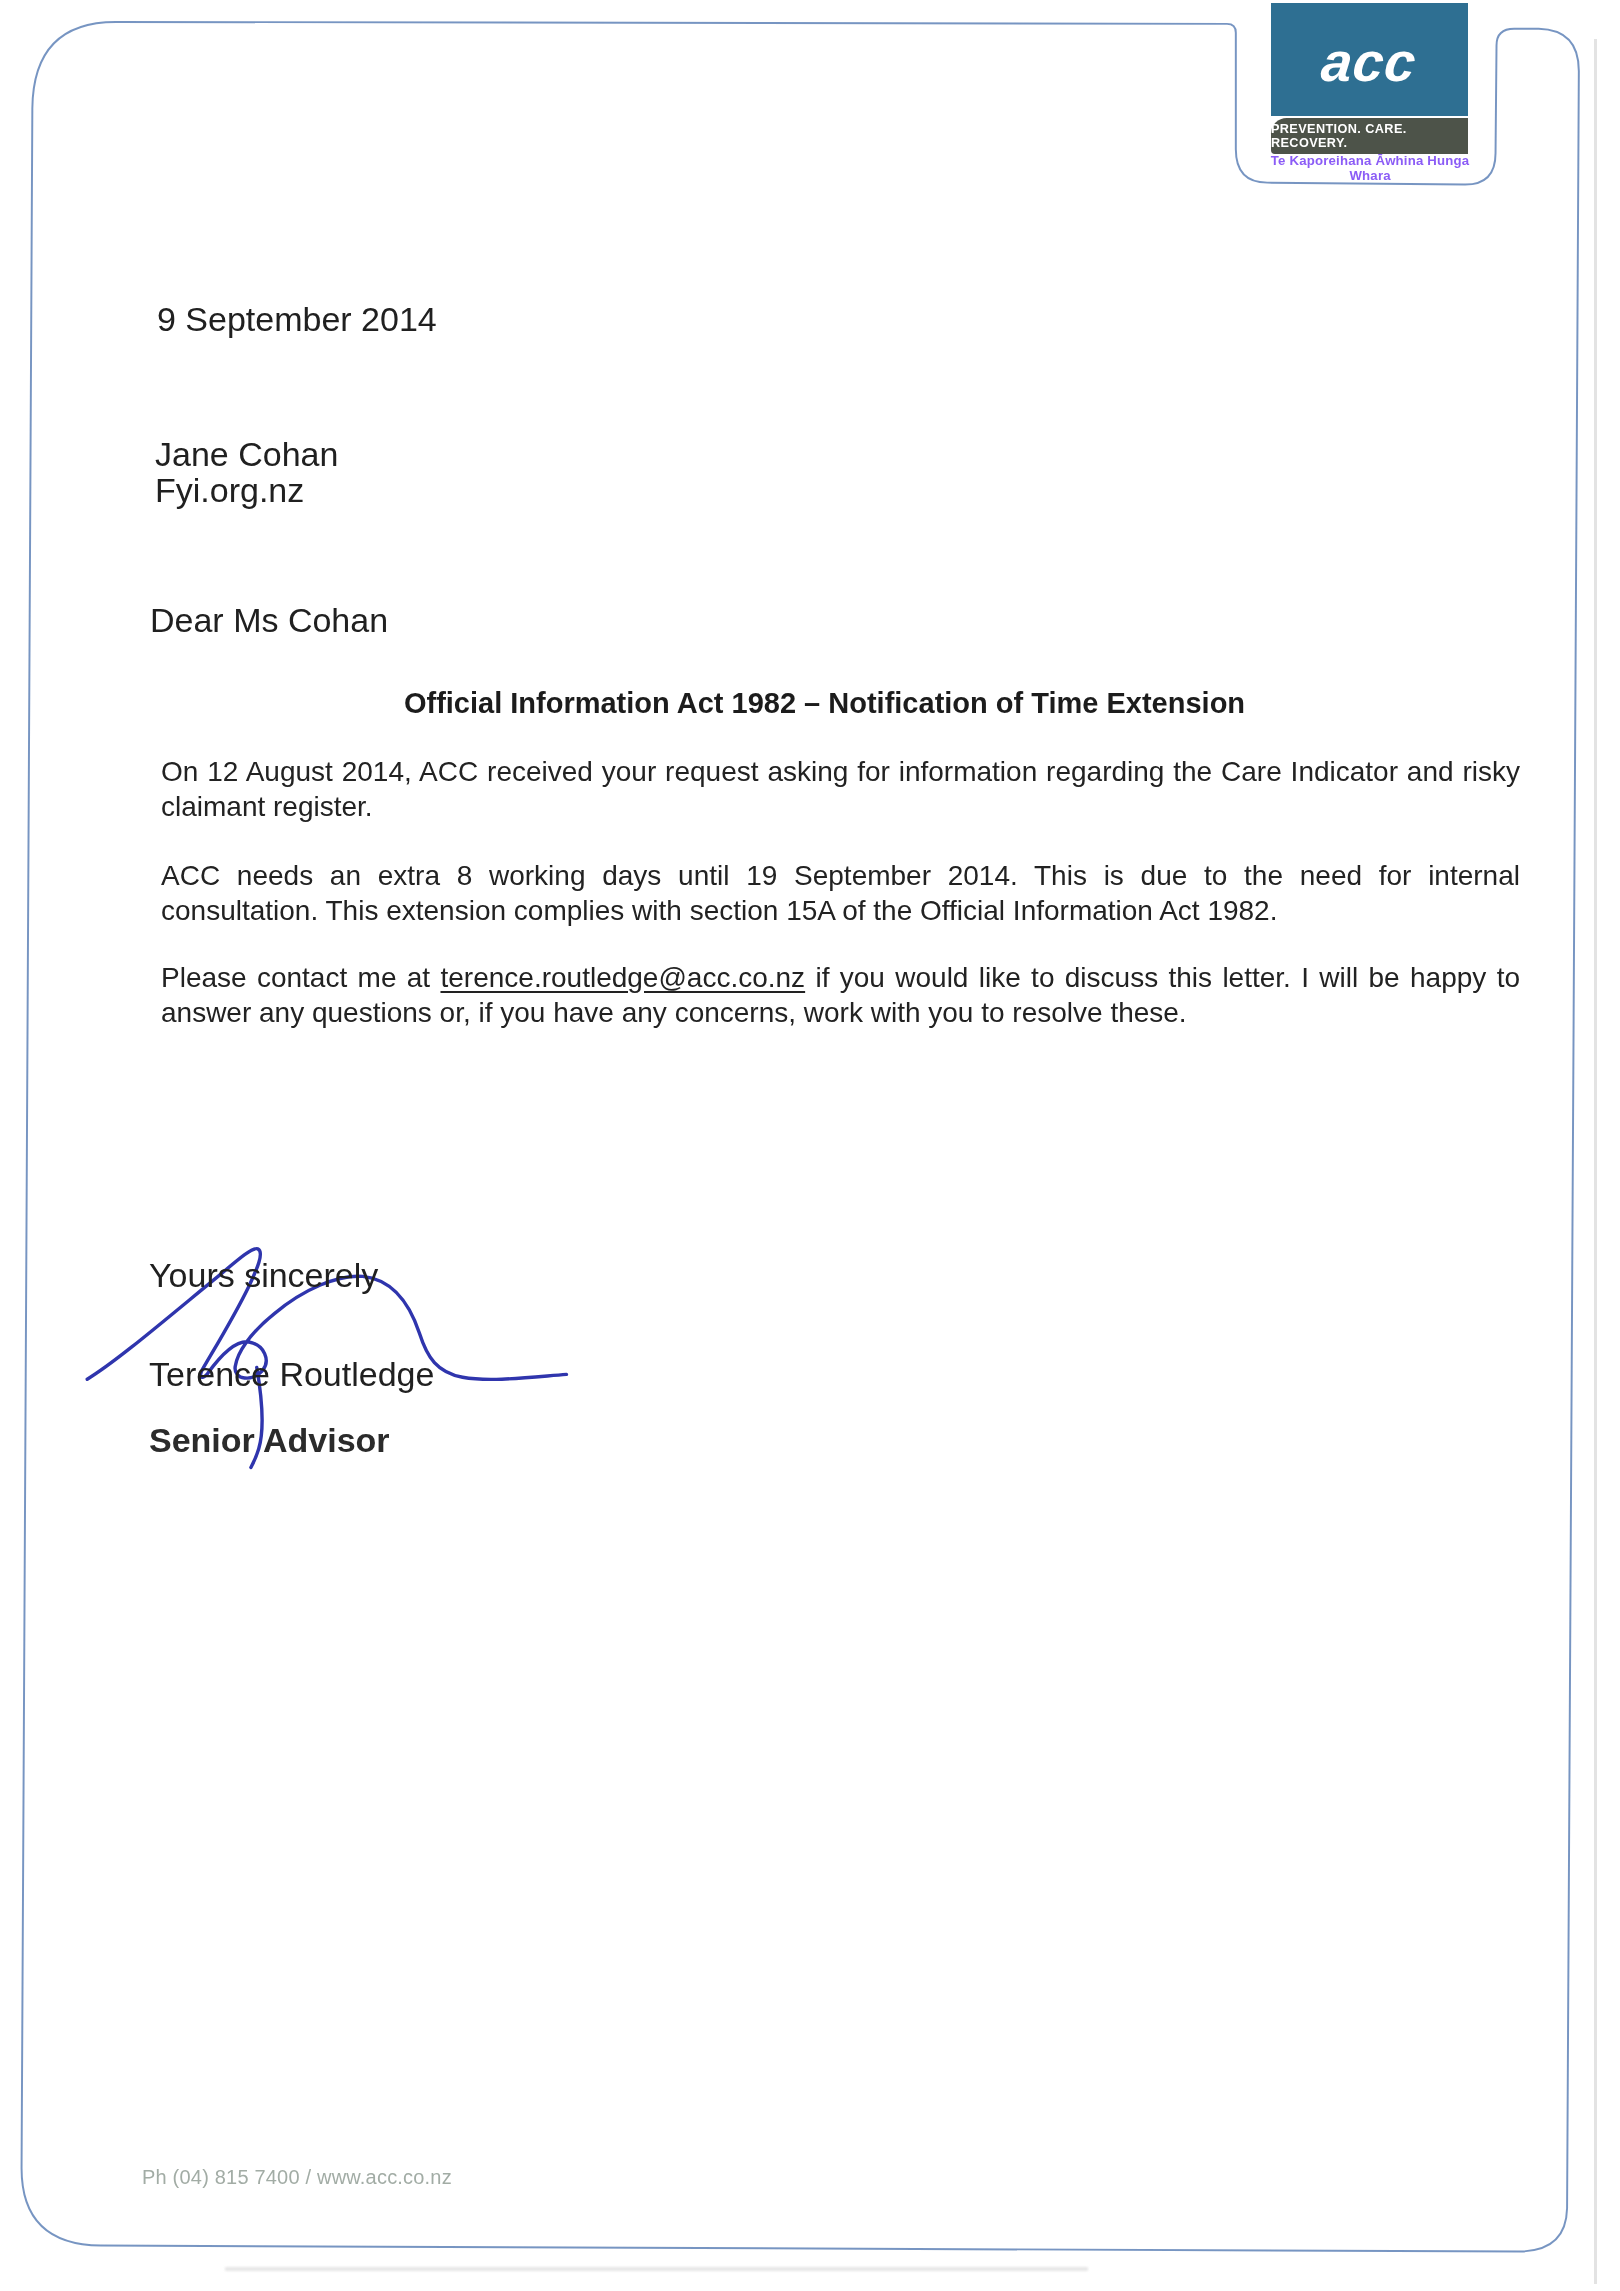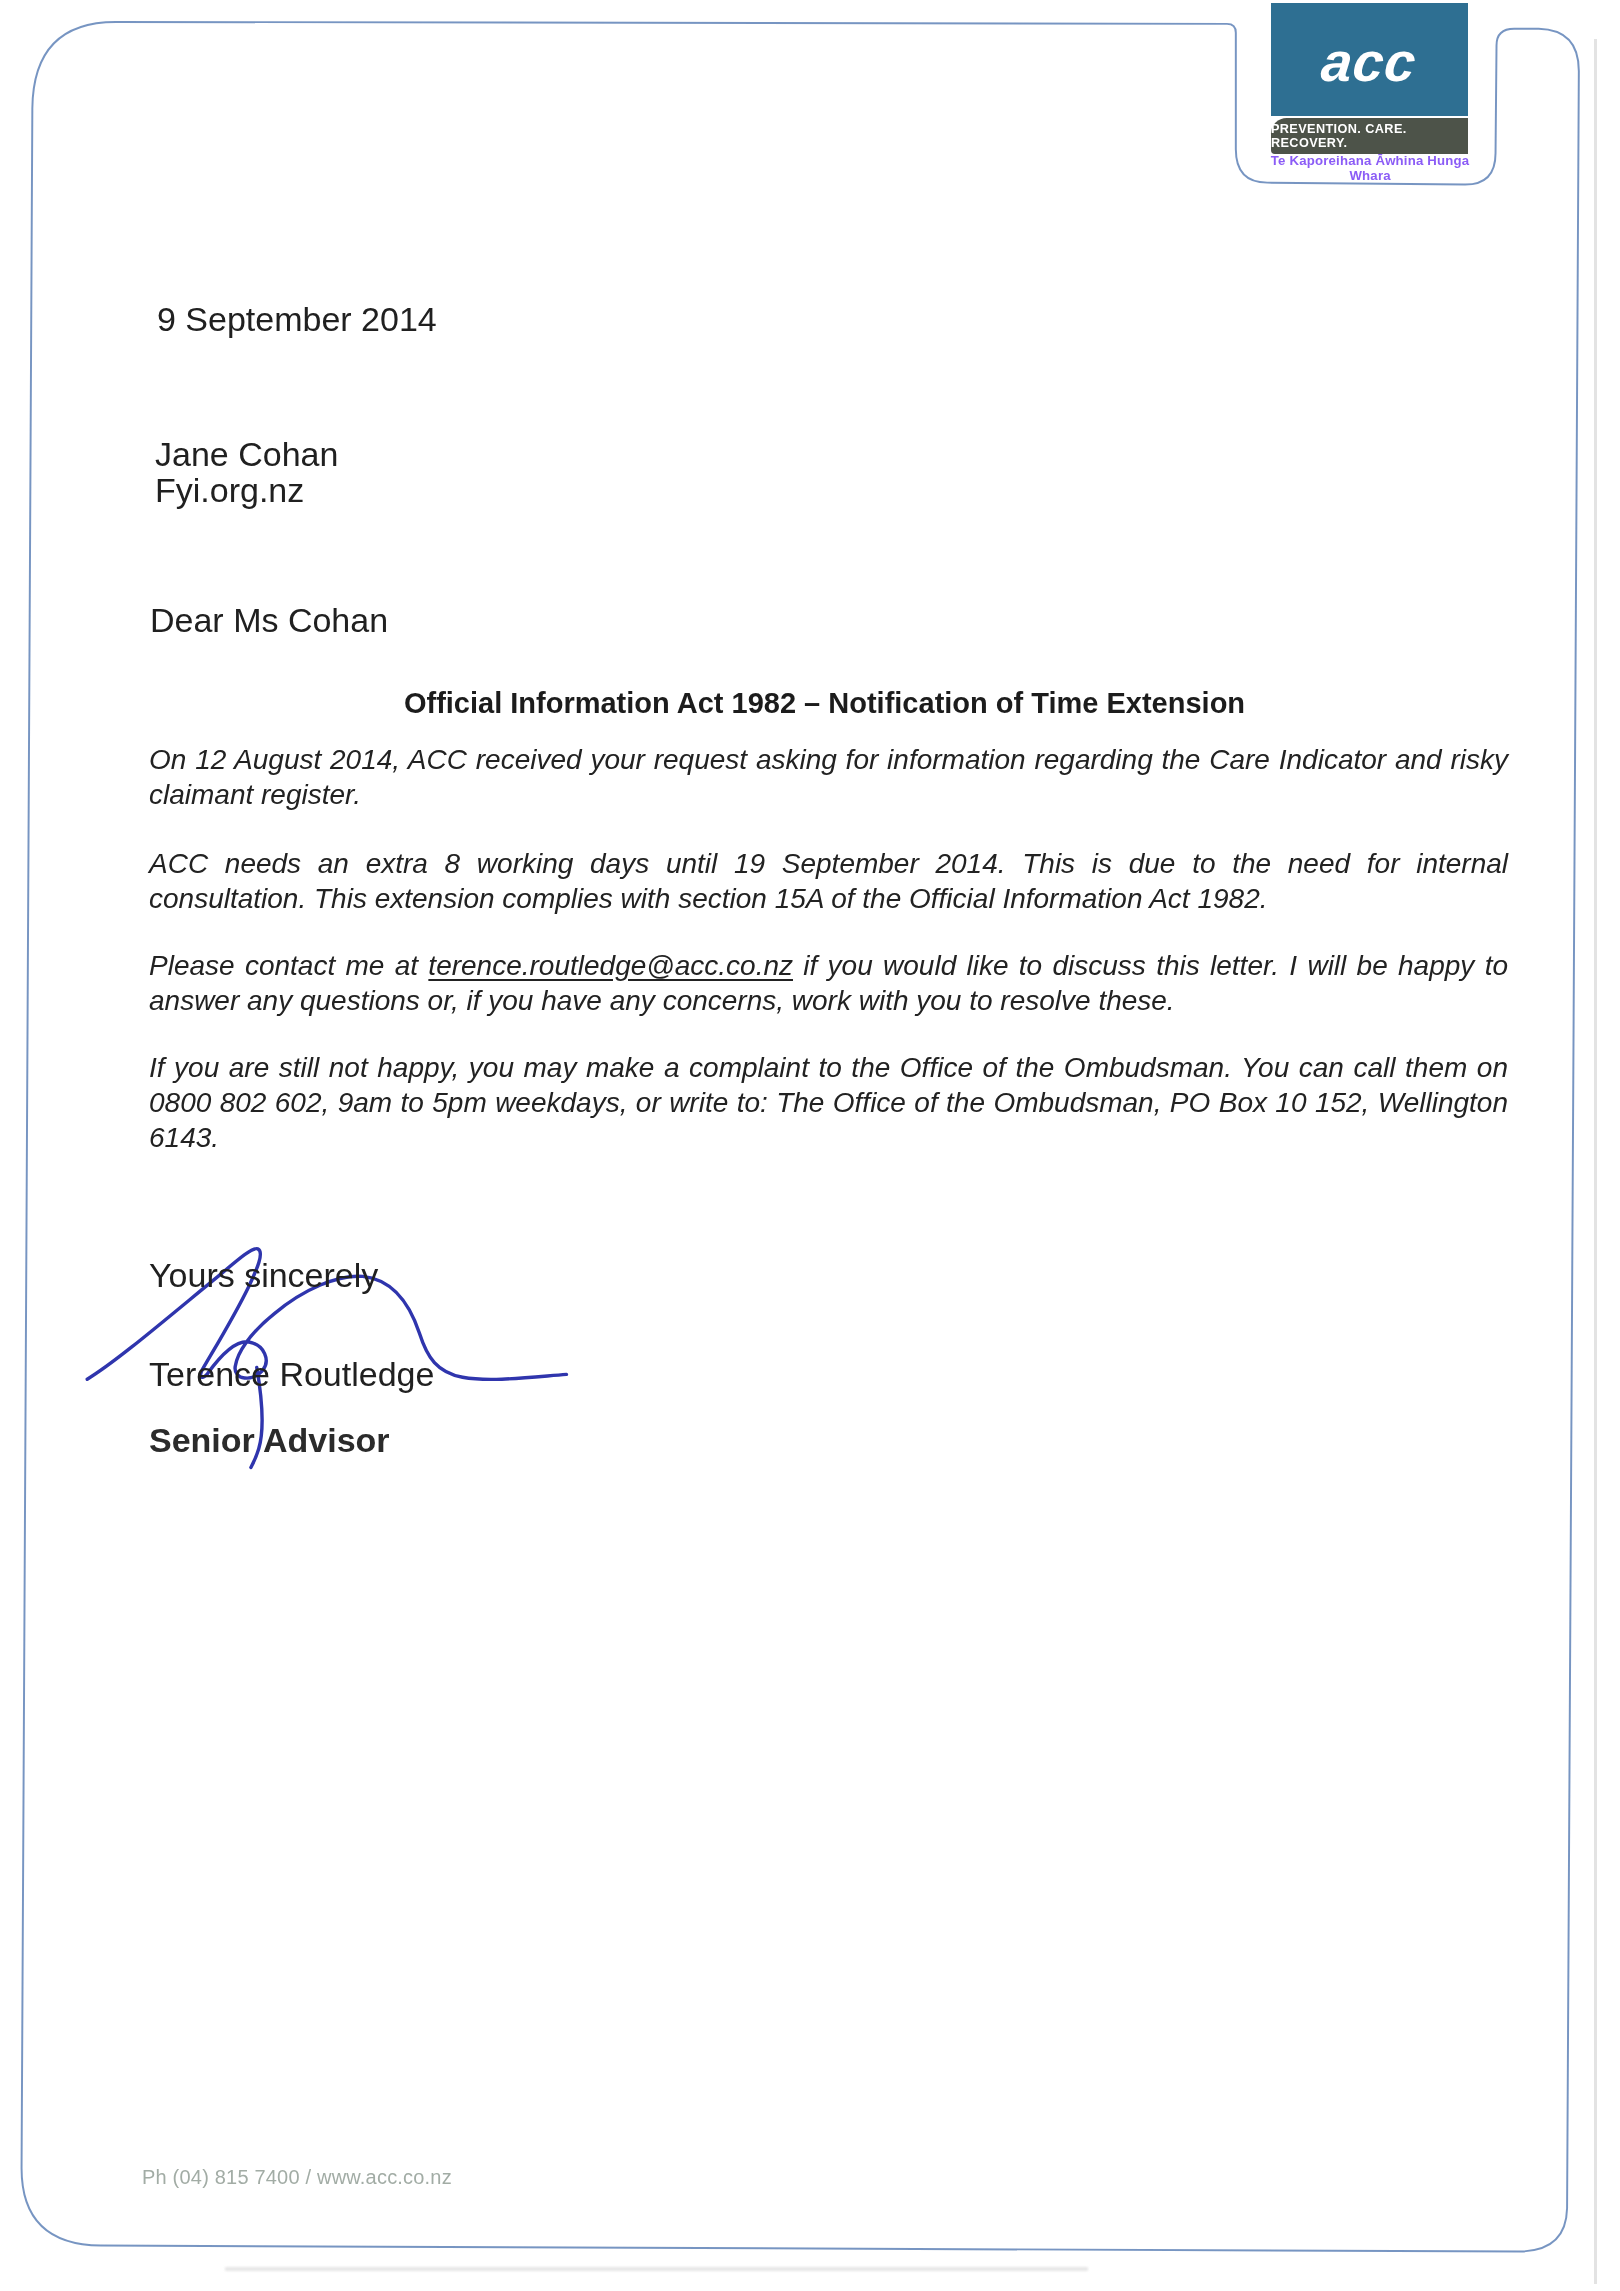--- a/index.html
+++ b/index.html
@@ -37,22 +37,22 @@
   
   .txt{position:absolute;font-size:34px;line-height:35px;}
   .date{left:157px;top:302px;}
   .recipient{left:155px;top:436px;line-height:36px;}
   .salutation{left:150px;top:603px;}
   .subject{
     left:145px;top:686px;width:1359px;
     text-align:center;font-weight:bold;font-size:29px;color:#1c1c1c;
   }
   p.body{
-    position:absolute;left:145px;width:1359px;margin:4px;
-    font-size:28px;line-height:35px;text-align:justify;color:#222222;font-style:italic;
+    position:absolute;left:145px;width:1359px;margin:16px;
+    font-size:28px;line-height:35px;text-align:justify;color:#222222;
   }
   .p1{top:738px;}
   .p2{top:842px;}
   .p3{top:944px;}
   .p4{top:1046px;}
   .email{text-decoration:underline;text-underline-offset:3.9px;}
   .closing{left:149px;top:1258px;}
   .sig-name{left:149px;top:1357px;}
   .sig-role{left:149px;top:1423px;font-weight:bold;color:#2b2b2b;}
   
@@ -133,21 +133,20 @@
   <div class="txt salutation">Dear Ms Cohan</div>
 
   <div class="txt subject">Official Information Act 1982 – Notification of Time Extension</div>
 
   <p class="body p1">On 12 August 2014, ACC received your request asking for information regarding the Care Indicator and risky claimant register.</p>
 
   <p class="body p2">ACC needs an extra 8 working days until 19 September 2014. This is due to the need for internal consultation.  This extension complies with section 15A of the Official Information Act 1982.</p>
 
   <p class="body p3"><span>Please contact me at </span><span class="email">terence.routledge@acc.co.nz</span><span> if you would like to discuss this letter. I will be happy to answer any questions or, if you have any concerns, work with you to resolve these.</span></p>
 
-  <p class="body p4">If you are still not happy, you may make a complaint to the Office of the Ombudsman. You can call them on 0800 802 602, 9am to 5pm weekdays, or write to: The Office of the Ombudsman, PO Box 10 152, Wellington 6143.</p>
 
   <div class="txt closing">Yours sincerely</div>
 
   <div class="txt sig-name">Terence Routledge</div>
   <div class="txt sig-role">Senior Advisor</div>
 
   <div class="footer">
     <div>Ph (04) 815 7400 / www.acc.co.nz</div>
   </div>
 

